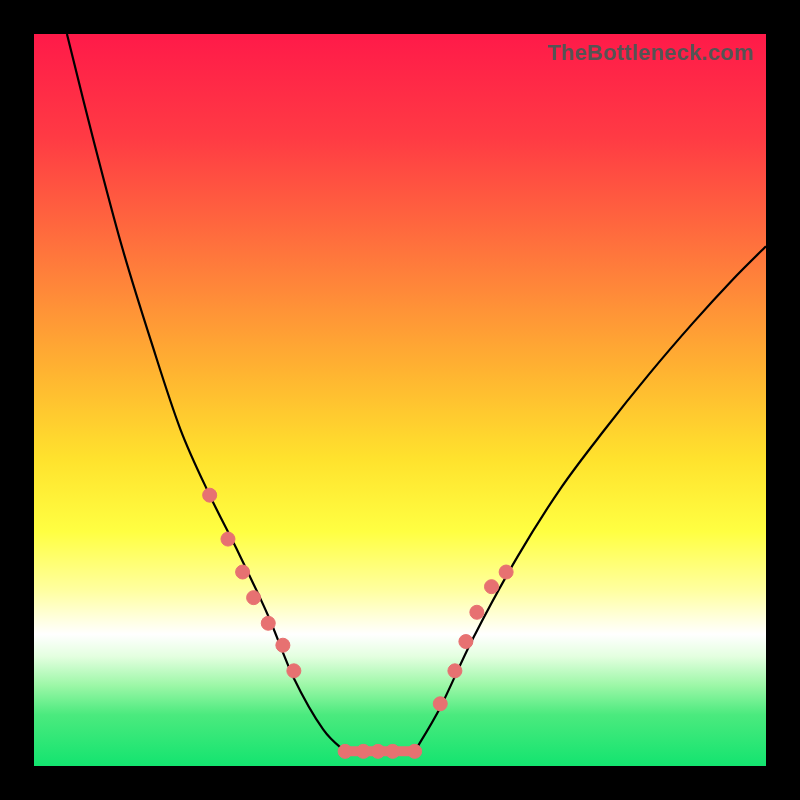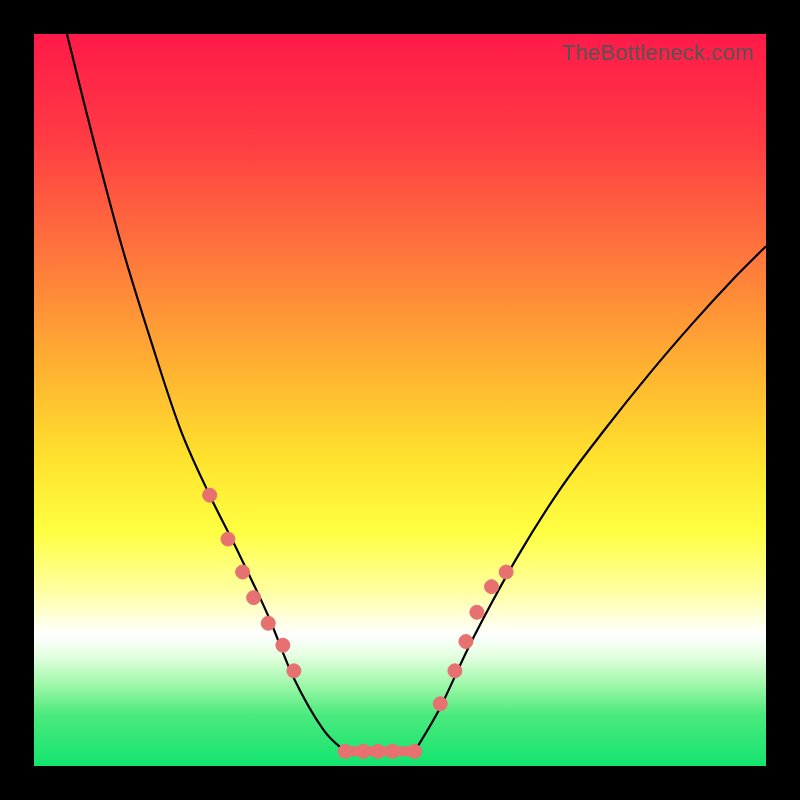--- a/index.html
+++ b/index.html
@@ -40,21 +40,21 @@
       #4bea7e 93%,
       #13e46f 100%
     );
   }
   .watermark {
     position: absolute;
     top: 6px;
     right: 12px;
     color: #545454;
     font-size: 22px;
-    font-weight: 400;
+    font-weight: 700;
     letter-spacing: 0.2px;
     user-select: none;
   }
   svg.overlay {
     position: absolute;
     left: 0;
     top: 0;
     width: 732px;
     height: 732px;
   }

